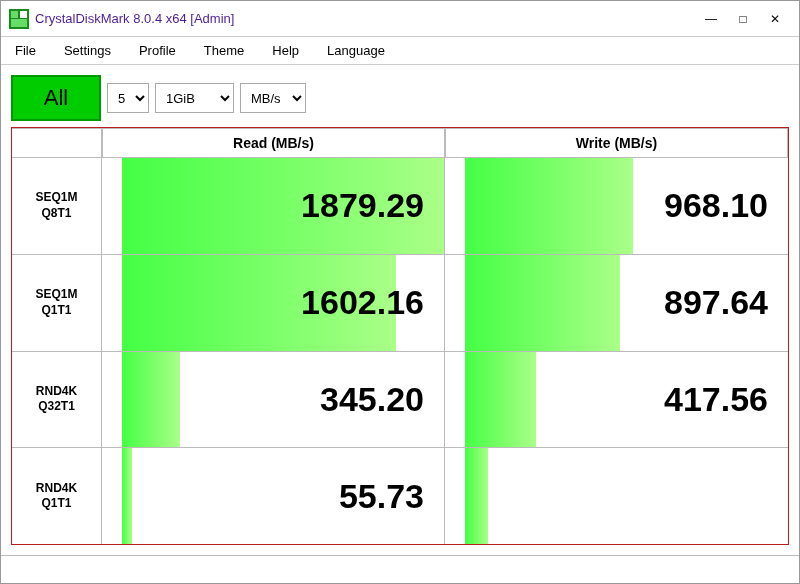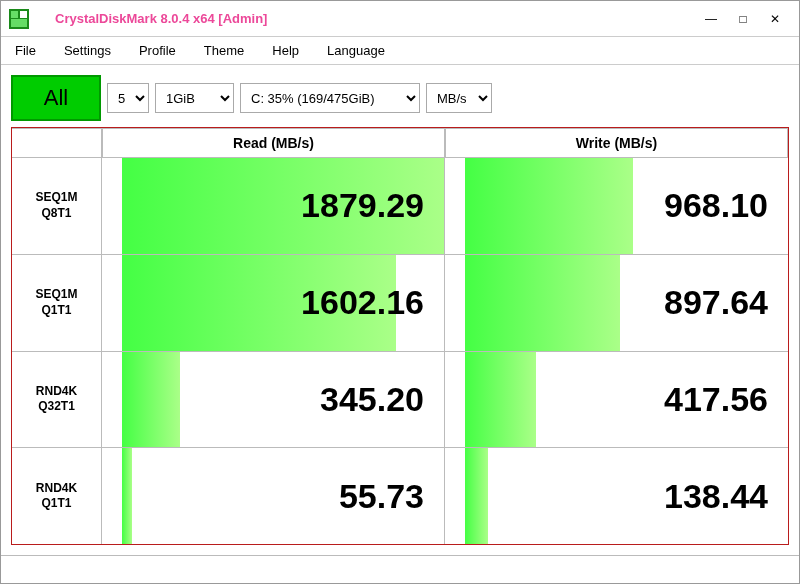--- a/index.html
+++ b/index.html
@@ -27,23 +27,22 @@
       display: flex;
       align-items: center;
       gap: 6px;
     }
     .app-icon {
       width: 20px;
       height: 20px;
     }
     .titlebar-title {
       font-size: 13px;
-      color: #ec4899;
-      font-weight: bold;
-      margin-left: 20px;
+      color: #4c1d95;
+      font-weight: normal;
     }
     .titlebar-controls {
       display: flex;
       gap: 0;
     }
     .titlebar-btn {
       width: 32px;
       height: 24px;
       display: flex;
       align-items: center;
@@ -237,25 +236,20 @@
       <option>3</option>
       <option selected="">5</option>
       <option>9</option>
     </select>
     <select>
       <option>512MiB</option>
       <option selected="">1GiB</option>
       <option>2GiB</option>
       <option>4GiB</option>
     </select>
-    <select class="drive-select">
-      <option selected="">C: 35% (169/475GiB)</option>
-      <option>D:</option>
-      <option>E:</option>
-    </select>
     <select>
       <option selected="">MB/s</option>
       <option>GB/s</option>
       <option>IOPS</option>
       <option>μs</option>
     </select>
   </div>
 
   <div class="grid">
 
@@ -314,21 +308,20 @@
       <div class="row-label">
         <span>RND4K</span>
         <span>Q1T1</span>
       </div>
       <div class="row-cell">
         <div class="bar-bg" style="width:3%;"></div>
         <span class="cell-value">55.73</span>
       </div>
       <div class="row-cell">
         <div class="bar-bg" style="width:7%;"></div>
-        <span class="cell-value">138.44</span>
       </div>
     </div>
   </div>
 </div>
 
 <div class="statusbar">
   <span></span>
 </div>
 
 </body></html>

